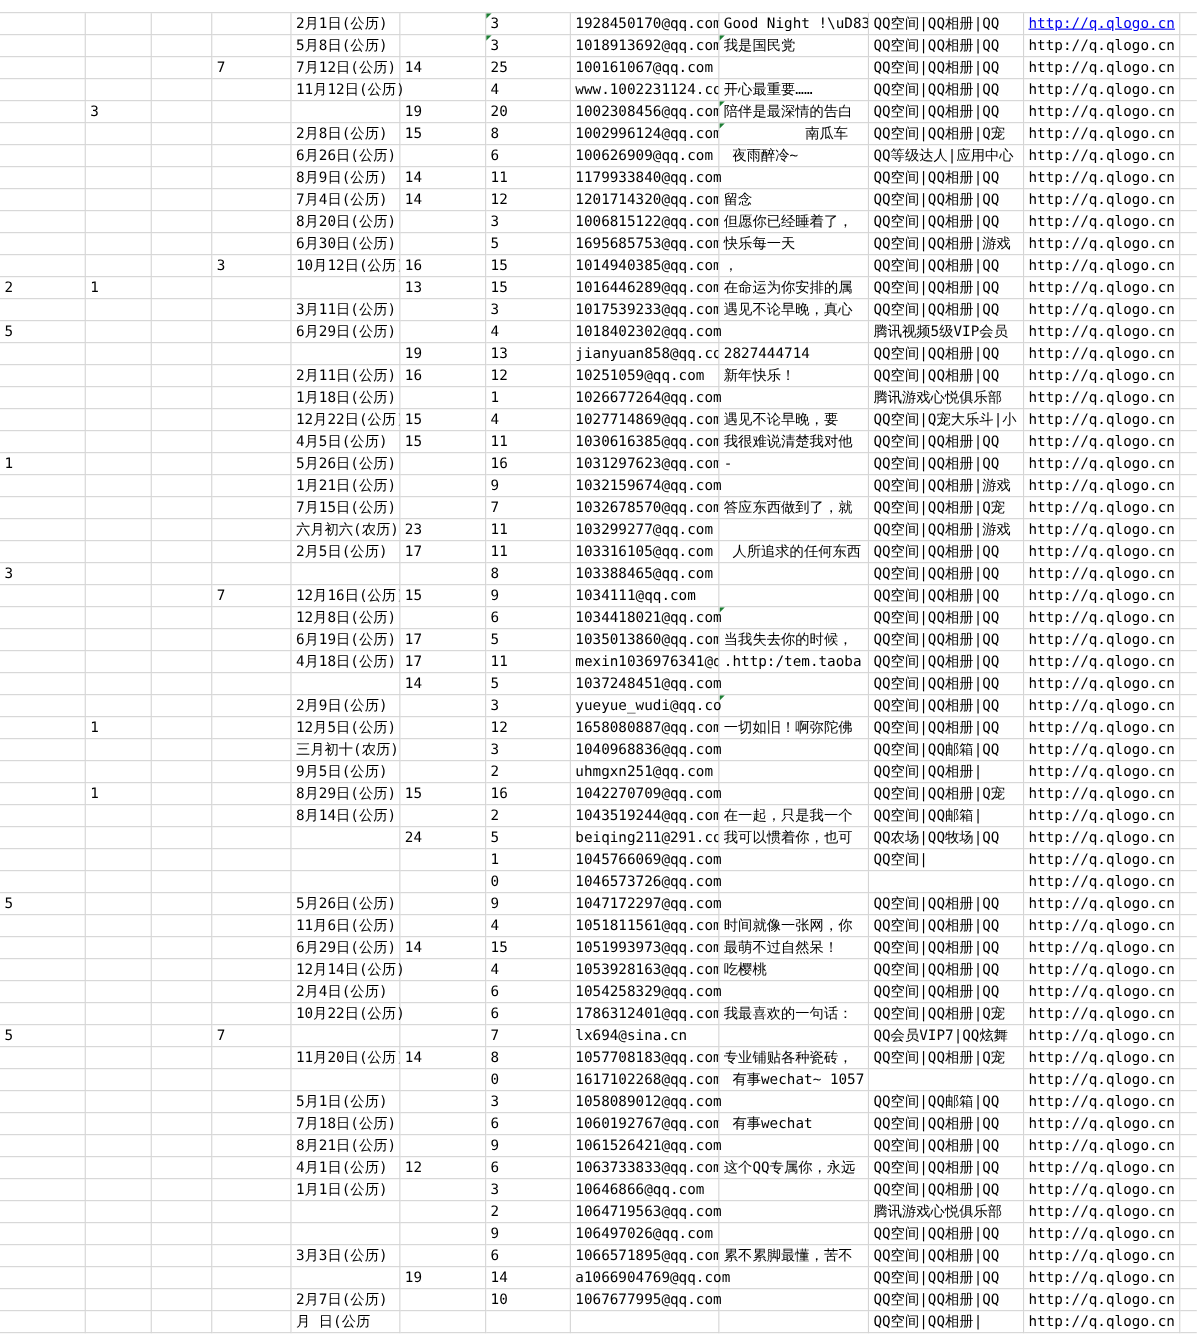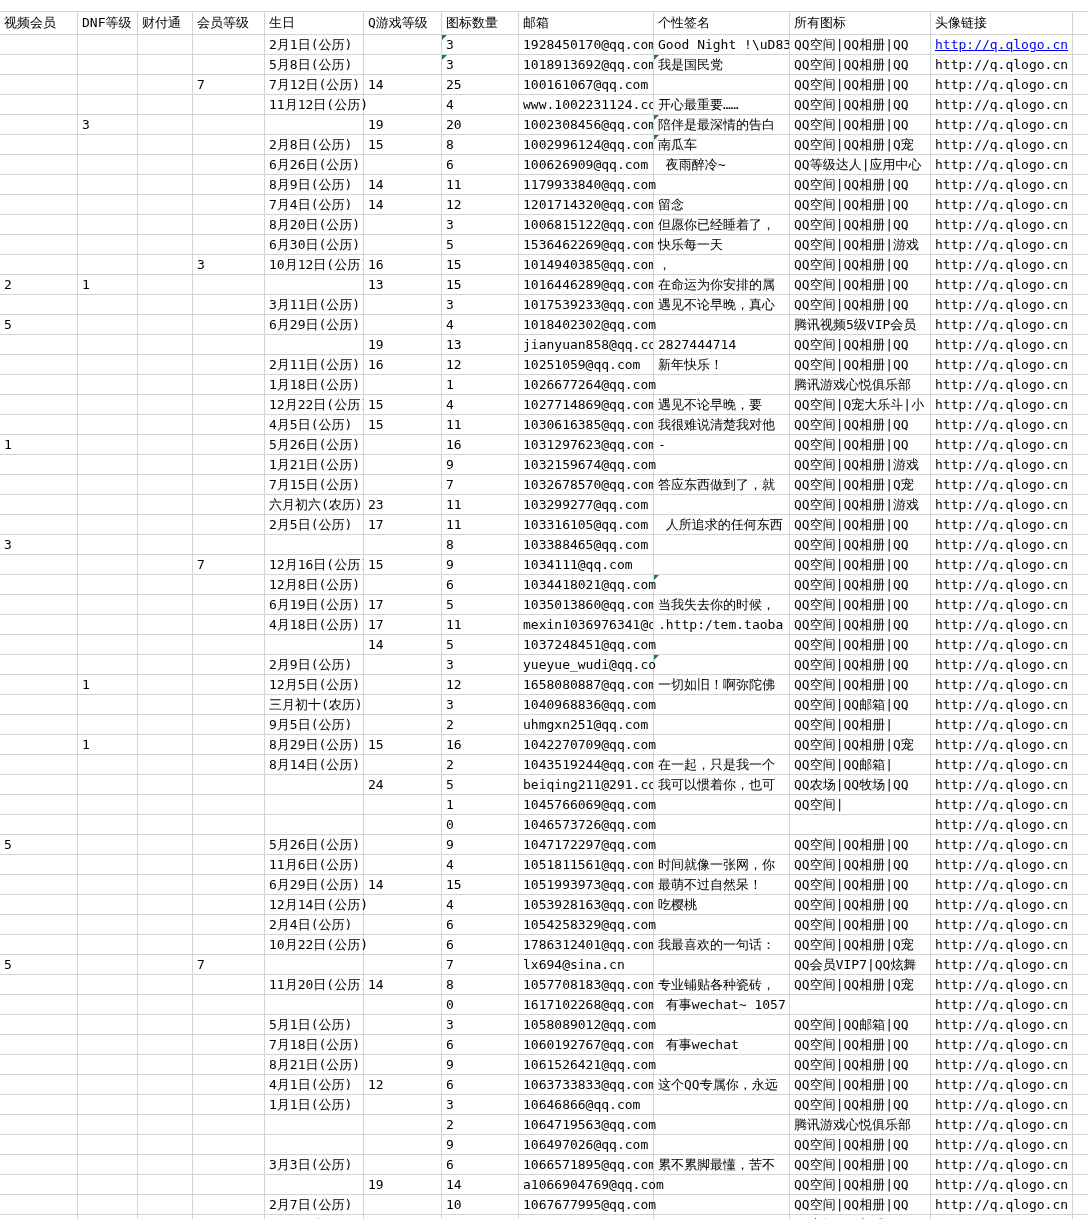--- a/index.html
+++ b/index.html
@@ -7,44 +7,30 @@
        font-family:"DejaVu Sans Mono","DejaVu Sans",sans-serif;font-size:13px;}
   #sheet{position:relative;width:1088px;}
   .strip{height:11px;border-bottom:1px solid var(--grid,#d4d4d4);background:#fff;}
   .row{display:grid;grid-template-columns:78px 60px 55px 72px 99px 78px 77px 135px 136px 141px 142px 15px;}
   .c{position:relative;height:20px;line-height:19px;box-sizing:border-box;
      border-right:1px solid var(--grid,#d4d4d4);border-bottom:1px solid var(--grid,#d4d4d4);
      padding:0 0 0 4px;white-space:pre;overflow:hidden;background:transparent;}
   .hd .c{height:23px;line-height:21px;}
   .c.pad{border-right:none;}
   .ov{overflow:visible;z-index:2;}
-  .ra{text-align:left;padding-right:18px;}
+  .ra{text-align:right;padding-right:18px;}
   .tri{position:absolute;top:0;left:0;width:0;height:0;
        border-top:5px solid var(--tri,#1e7e34);border-right:5px solid transparent;}
   .link{color:var(--link,#0000ee);text-decoration:underline;cursor:pointer;}
 </style>
 </head>
 <body style="color: rgb(0, 0, 0); background: rgb(255, 255, 255);">
 
 <div id="sheet">
   <div class="strip"></div>
-  <div class="row hd" id="hdr">
-      <div class="c">视频会员</div>
-      <div class="c">DNF等级</div>
-      <div class="c">财付通</div>
-      <div class="c">会员等级</div>
-      <div class="c">生日</div>
-      <div class="c">Q游戏等级</div>
-      <div class="c">图标数量</div>
-      <div class="c">邮箱</div>
-      <div class="c">个性签名</div>
-      <div class="c">所有图标</div>
-      <div class="c">头像链接</div>
-      <div class="c pad"></div>
-    </div>
   <div id="rows">
       <div class="row">
         <div class="c"></div>
         <div class="c"></div>
         <div class="c"></div>
         <div class="c"></div>
         <div class="c ov">2月1日(公历)</div>
         <div class="c"></div>
         <div class="c">3<i class="tri"></i></div>
         <div class="c">1928450170@qq.com</div>
@@ -180,21 +166,21 @@
         <div class="c pad"></div>
       </div>
       <div class="row">
         <div class="c"></div>
         <div class="c"></div>
         <div class="c"></div>
         <div class="c"></div>
         <div class="c ov">6月30日(公历)</div>
         <div class="c"></div>
         <div class="c">5</div>
-        <div class="c">1536462269@qq.com</div>
+        <div class="c">1695685753@qq.com</div>
         <div class="c">快乐每一天</div>
         <div class="c">QQ空间|QQ相册|游戏</div>
         <div class="c">http://q.qlogo.cn</div>
         <div class="c pad"></div>
       </div>
       <div class="row">
         <div class="c"></div>
         <div class="c"></div>
         <div class="c"></div>
         <div class="c">3</div>

